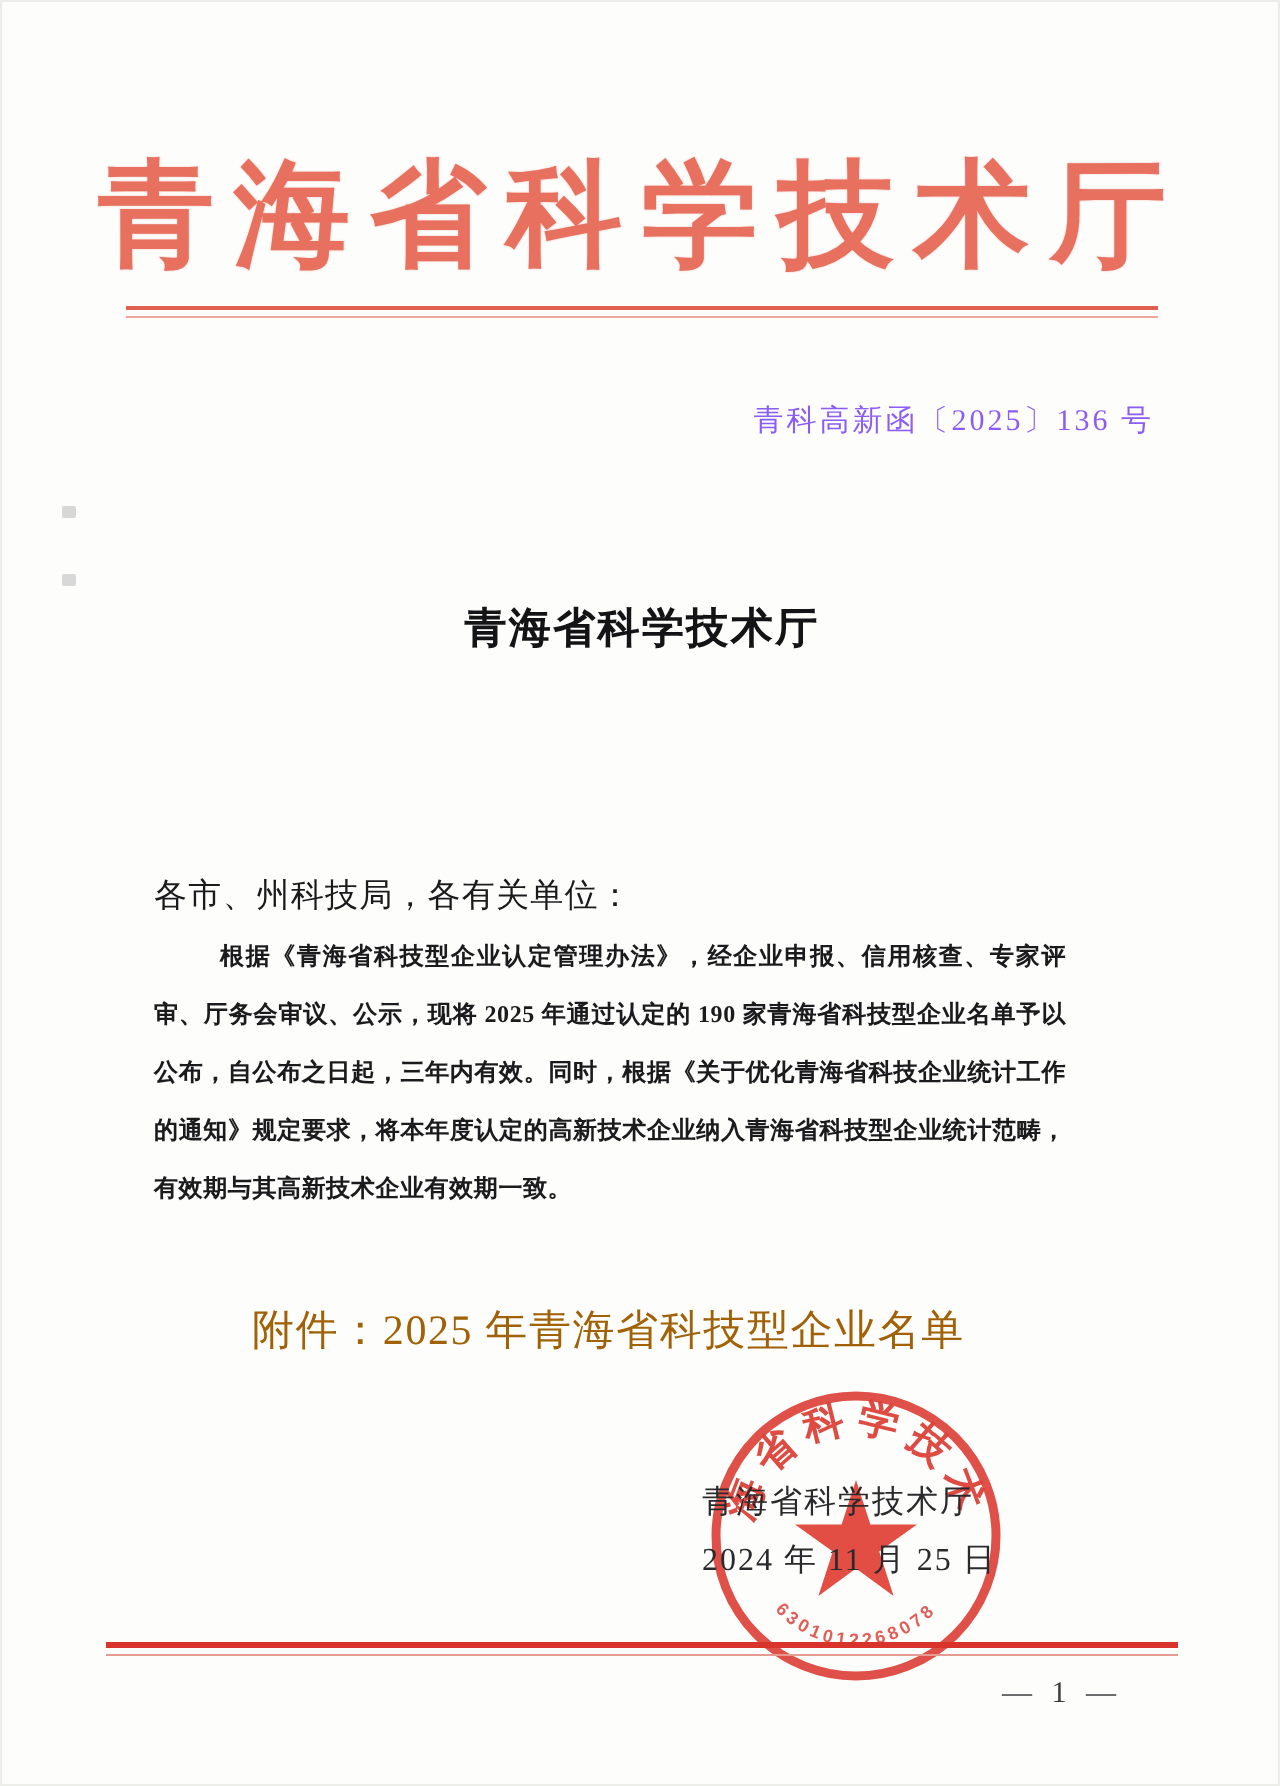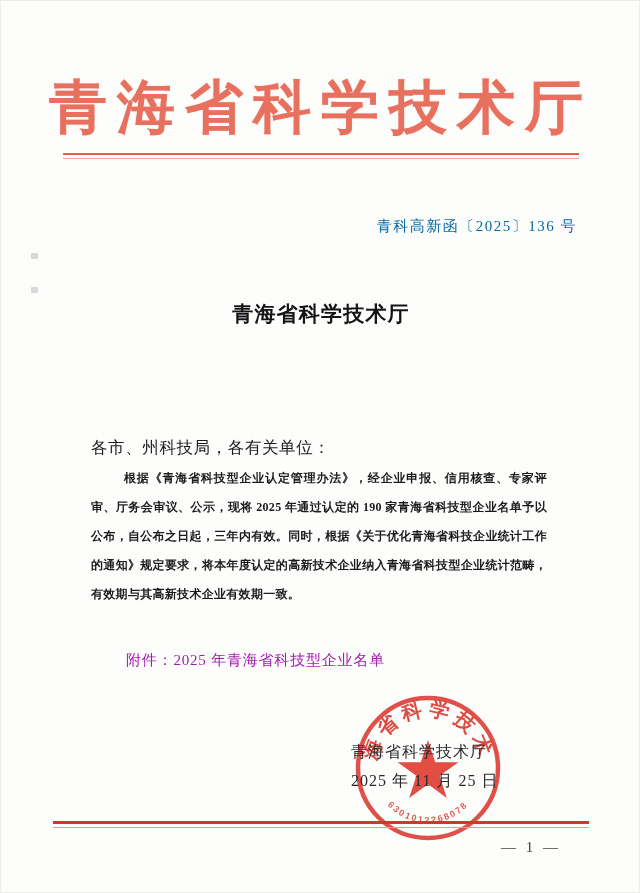--- a/index.html
+++ b/index.html
@@ -61,25 +61,25 @@
   }
   .head-rule.thin {
     top: 157px;
     height: 1px;
     background: #efa79c;
   }
 
   
   .doc-number {
     position: absolute;
-    top: 216px;
+    top: 200px;
     right: 62px;
     font-size: 15px;
     letter-spacing: 1.5px;
-    color: #0369a1;
+    color: #8b5cf6;
     white-space: nowrap;
   }
 
   
   .title-block {
     position: absolute;
     top: 296px;
     left: 0;
     width: 640px;
     text-align: center;
@@ -90,21 +90,21 @@
     letter-spacing: 1.2px;
     line-height: 34px;
     color: #141416;
     white-space: nowrap;
   }
 
   
   .body-block {
     position: absolute;
     top: 432px;
-    left: 90px;
+    left: 76px;
     width: 456px;
   }
   .salutation {
     font-size: 16.5px;
     letter-spacing: .6px;
     line-height: 29px;
     color: #1b1b1d;
     margin-bottom: 2px;
   }
   .para {
@@ -115,23 +115,23 @@
     text-align: justify;
     text-justify: inter-character;
     text-indent: 33px;
     margin: 0;
     font-weight: bold;
   }
   .attachment {
     position: absolute;
     top: 650px;
     left: 125px;
-    font-size: 15px;
+    font-size: 21px;
     letter-spacing: .8px;
-    color: #a21caf;
+    color: #a16207;
     white-space: nowrap;
   }
 
   
   .sign-block {
     position: absolute;
     top: 736px;
     left: 350px;
     width: 200px;
     text-align: left;
@@ -219,21 +219,21 @@
         <textPath href="#arcTop" startOffset="50%" text-anchor="middle">青海省科学技术厅</textPath>
       </text>
       <text font-family="'Liberation Sans', 'DejaVu Sans', sans-serif" font-size="9" font-weight="600" fill="#d8281f" opacity="0.85" letter-spacing="2">
         <textPath href="#arcBottom" startOffset="50%" text-anchor="middle">6301012268078</textPath>
       </text>
     </svg>
   </div>
 
   <div class="sign-block">
     <div class="sign-line">青海省科学技术厅</div>
-    <div class="sign-line">2025 年 11 月 25 日</div>
+    <div class="sign-line">2024 年 11 月 25 日</div>
   </div>
 
   <div class="foot-rule"></div>
   <div class="foot-rule thin"></div>
 
   <div class="page-number">— 1 —</div>
 
 </div>
 
 </body></html>

